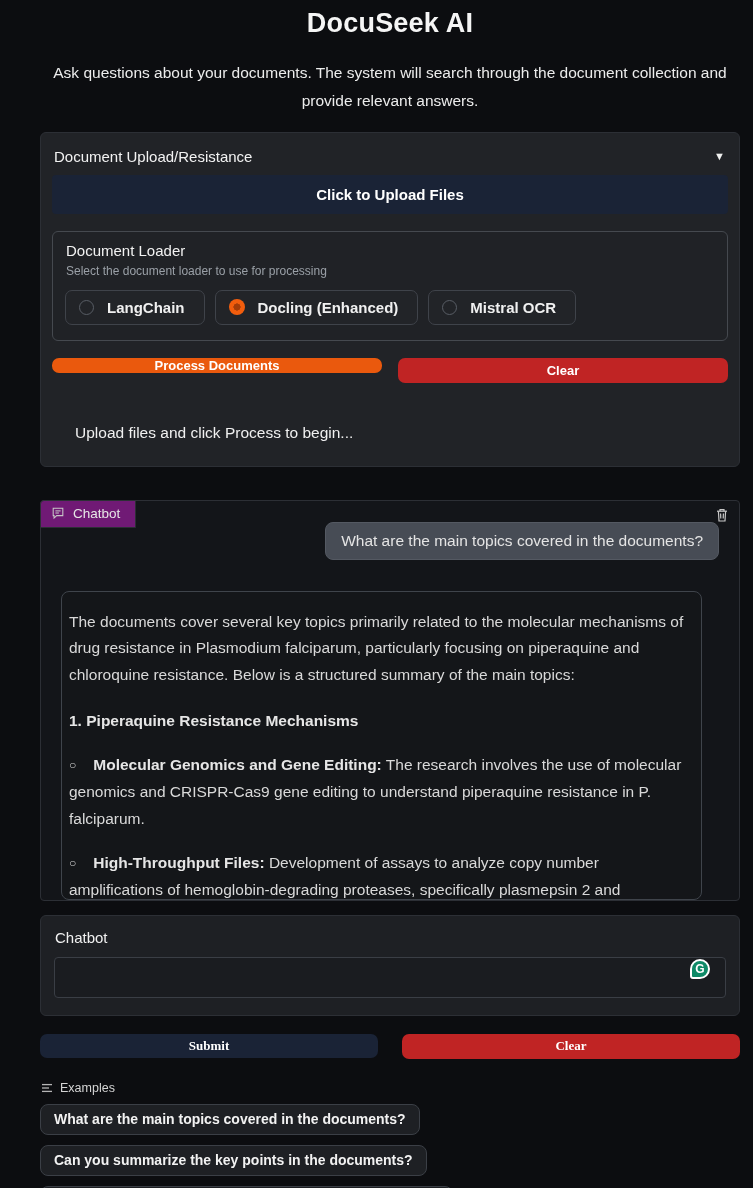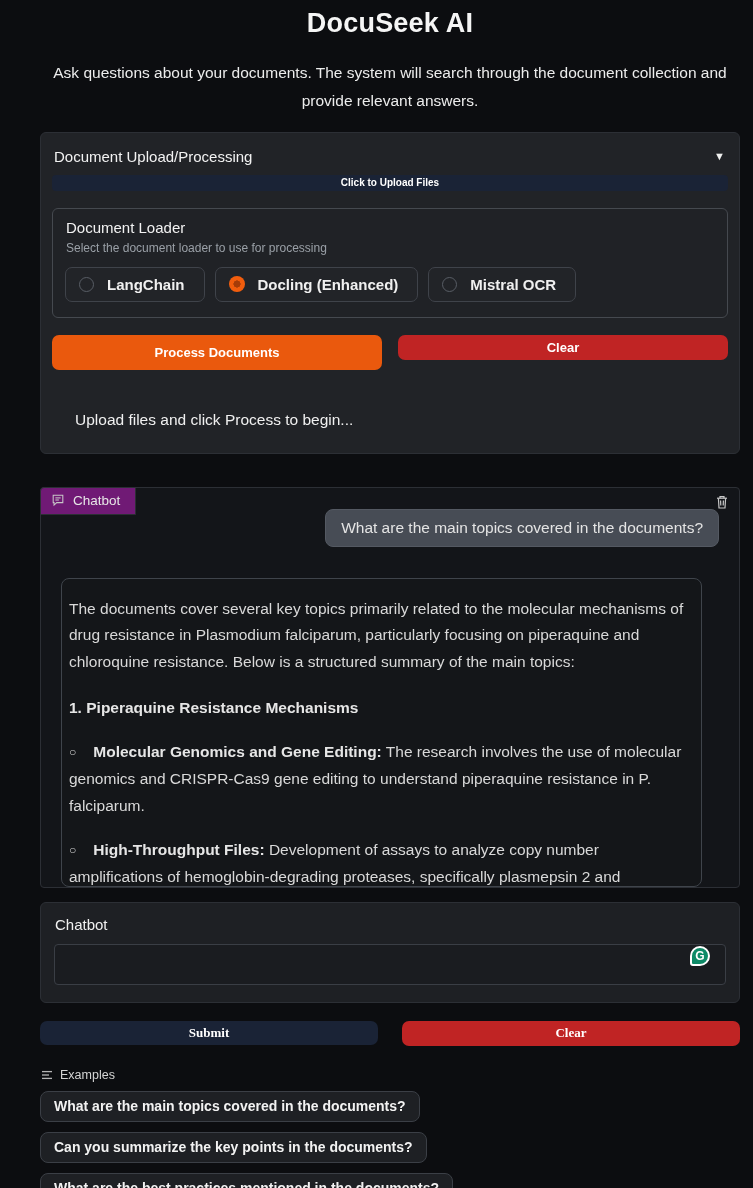--- a/index.html
+++ b/index.html
@@ -26,22 +26,22 @@
 
   
   .upload-panel { margin-top: 17px; background: #212327; padding: 9px 11px 12px; }
   .acc-header {
     display: flex; justify-content: space-between; align-items: center;
     padding: 6px 3px 10px 2px; cursor: pointer;
   }
   .acc-header .lbl { font-size: 15px; color: #f2f2f2; }
   .acc-arrow { font-size: 11px; color: #f0f0f0; }
   .upload-btn {
-    display: block; width: 100%; height: 16px; border: none; border-radius: 4px;
-    background: #1a2336; color: #ffffff; font-size: 10px; font-weight: 700;
+    display: block; width: 100%; height: 39px; border: none; border-radius: 4px;
+    background: #1a2336; color: #ffffff; font-size: 15px; font-weight: 700;
     font-family: inherit; cursor: pointer;
   }
   .loader-box {
     margin-top: 17px; border: 1px solid #45494f; border-radius: 6px;
     background: #202226; padding: 5px 12px 15px;
   }
   .loader-title { font-size: 15px; color: #f2f2f2; margin: 5px 0 5px 1px; }
   .loader-sub { font-size: 12px; color: #9aa0a7; margin: 0 0 12px 1px; }
   .radio-row { display: flex; gap: 10px; }
   .radio-opt {
@@ -52,21 +52,21 @@
   }
   .radio-circle { width: 15px; height: 15px; border-radius: 50%; flex: 0 0 auto; }
   .radio-circle.off { border: 1.5px solid #585d65; }
   .radio-circle.on {
     width: 16px; height: 16px; border: none;
     background: radial-gradient(circle, #a63c08 0 3.5px, #f25d0d 3.6px);
   }
   .proc-row { display: flex; gap: 16px; margin-top: 17px; }
   .btn { border: none; border-radius: 7px; color: #fff; font-family: inherit;
          font-size: 13px; font-weight: 700; cursor: pointer; }
-  .btn-orange { flex: 1; height: 35px; background: #ea590d; }
+  .btn-orange { flex: 1; height: 15px; background: #ea590d; }
   .btn-red    { flex: 1; height: 25px; background: #c02424; }
   .status-text { margin: 41px 0 12px 23px; font-size: 15.5px; color: #f0f0f0; }
 
   
   .chat-panel { margin-top: 33px; background: #131519; height: 401px; position: relative; border-radius: 4px; }
   .chat-tab {
     position: absolute; top: -1px; left: -1px;
     display: flex; align-items: center; gap: 8px;
     border: 1px solid #2c2f35; border-top-left-radius: 4px;
     padding: 5px 15px 6px 10px; font-size: 13.5px; color: #e6e6e6;
@@ -131,21 +131,21 @@
 </head>
 <body>
 
 <div class="page">
 
   <h1 class="title">DocuSeek AI</h1>
   <p class="desc">Ask questions about your documents. The system will search through the document collection and provide relevant answers.</p>
 
   <section class="panel upload-panel">
     <div class="acc-header">
-      <span class="lbl">Document Upload/Processing</span>
+      <span class="lbl">Document Upload/Resistance</span>
       <span class="acc-arrow">▼</span>
     </div>
     <button class="upload-btn">Click to Upload Files</button>
 
     <div class="loader-box">
       <div class="loader-title">Document Loader</div>
       <div class="loader-sub">Select the document loader to use for processing</div>
       <div class="radio-row">
         <label class="radio-opt">
           <span class="radio-circle off"></span>

